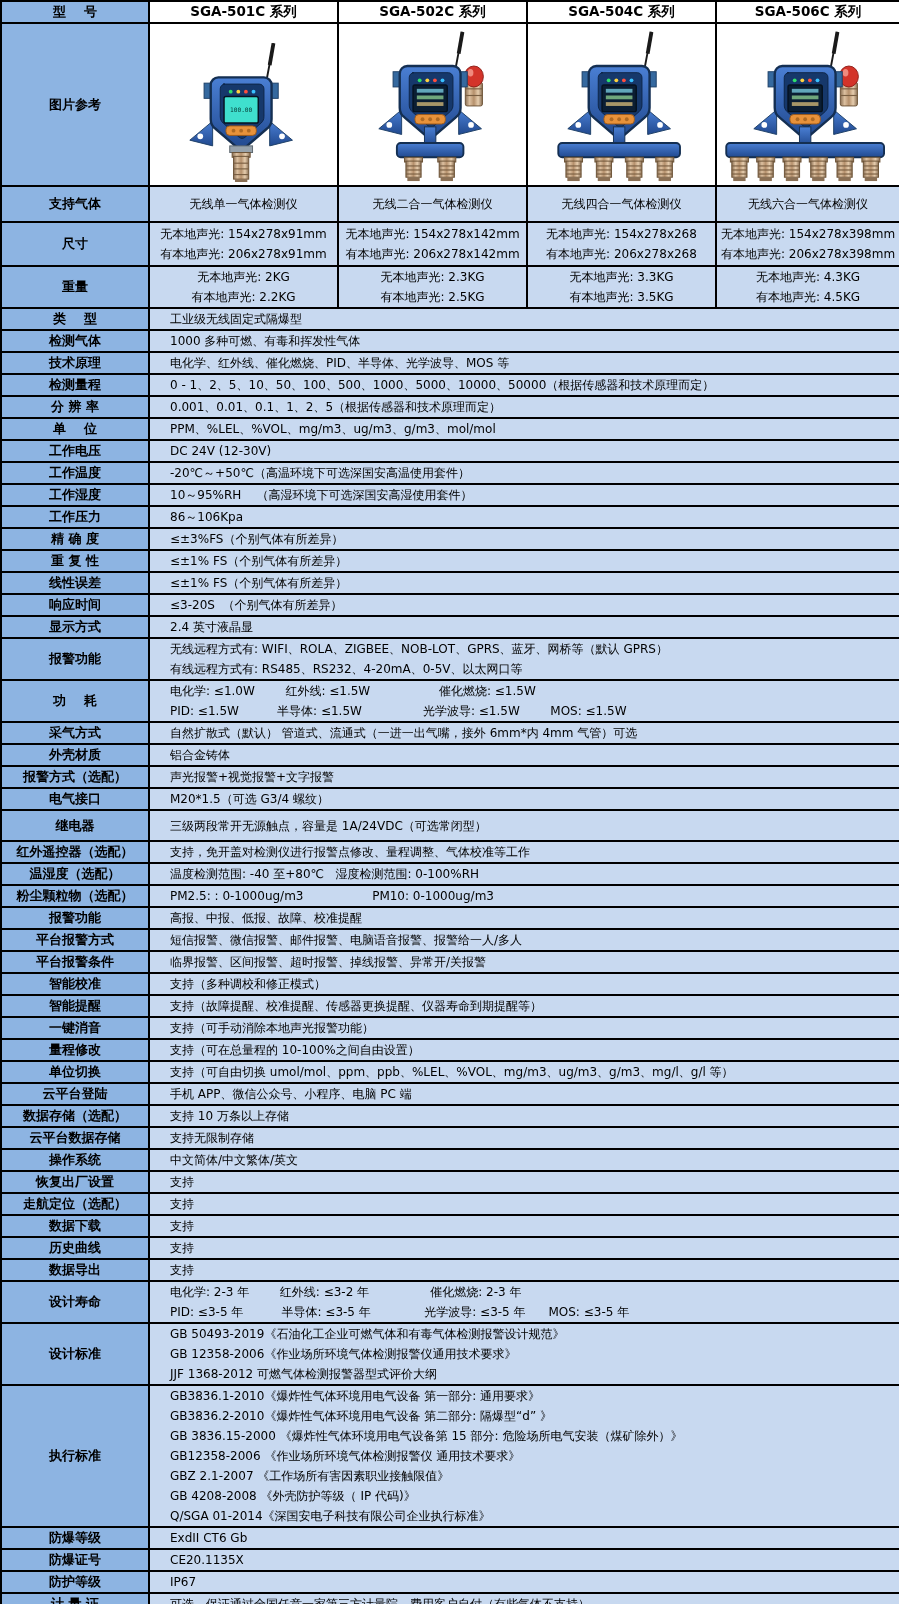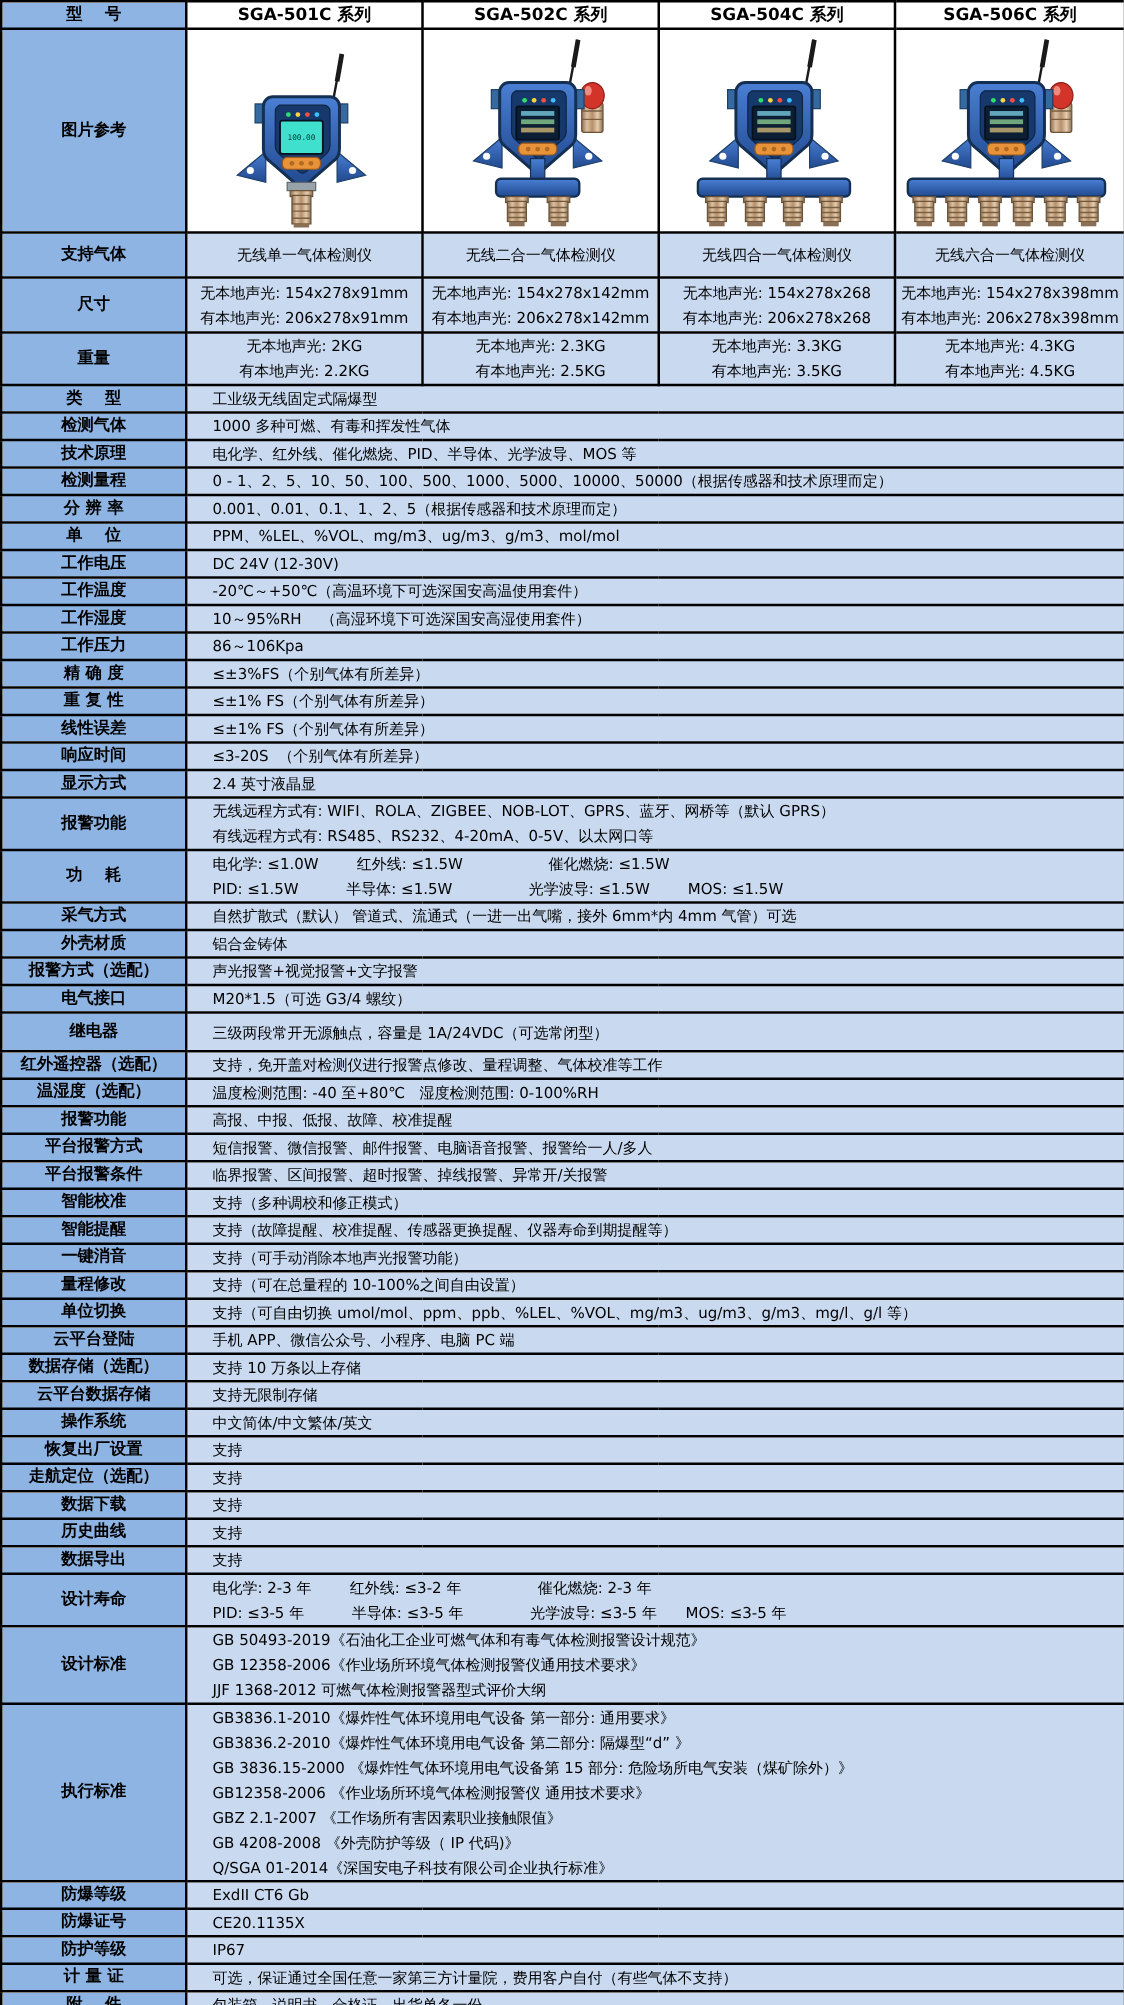--- a/index.html
+++ b/index.html
@@ -506,20 +506,26 @@
           <div>支持，免开盖对检测仪进行报警点修改、量程调整、气体校准等工作</div>
         </td>
       </tr>
       <tr style="height: 20px; border-radius: 10px;">
         <td class="lbl">温湿度（选配）</td>
         <td class="val" colspan="4">
           <div>温度检测范围: -40 至+80℃   湿度检测范围: 0-100%RH</div>
         </td>
       </tr>
       <tr style="height: 20px;">
+        <td class="lbl">粉尘颗粒物（选配）</td>
+        <td class="val" colspan="4">
+          <div>PM2.5: : 0-1000ug/m3                  PM10: 0-1000ug/m3</div>
+        </td>
+      </tr>
+      <tr style="height: 20px;">
         <td class="lbl">报警功能</td>
         <td class="val" colspan="4">
           <div>高报、中报、低报、故障、校准提醒</div>
         </td>
       </tr>
       <tr style="height: 20px;">
         <td class="lbl">平台报警方式</td>
         <td class="val" colspan="4">
           <div>短信报警、微信报警、邮件报警、电脑语音报警、报警给一人/多人</div>
         </td>

